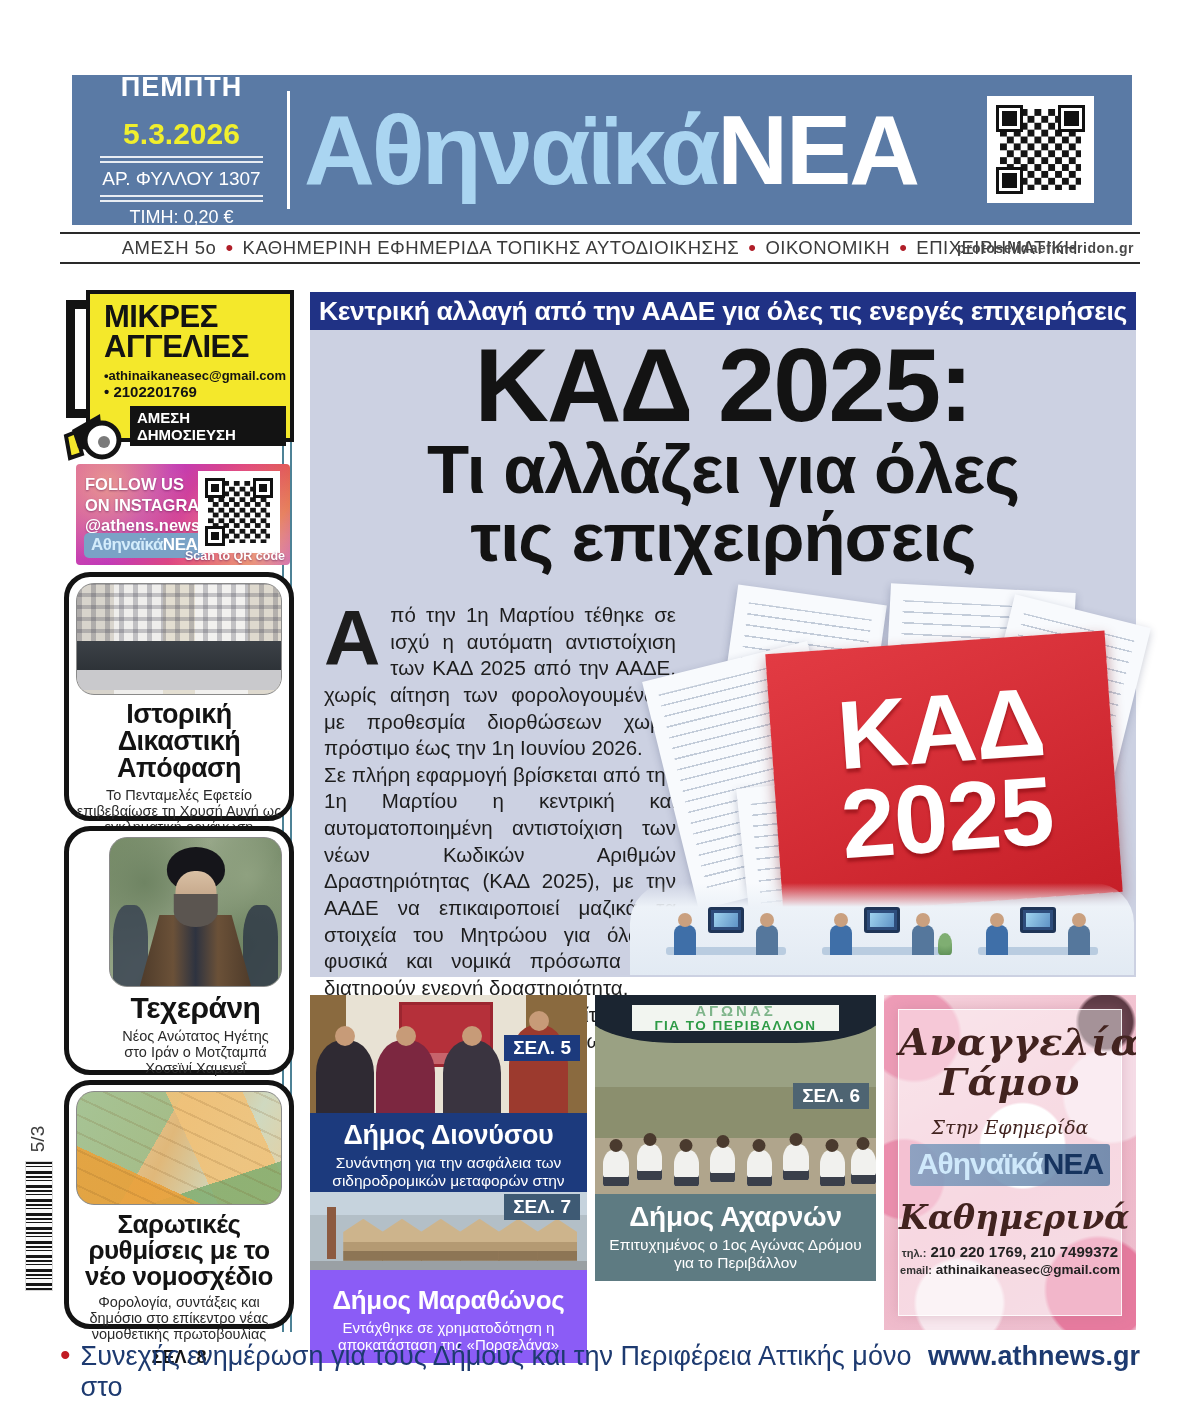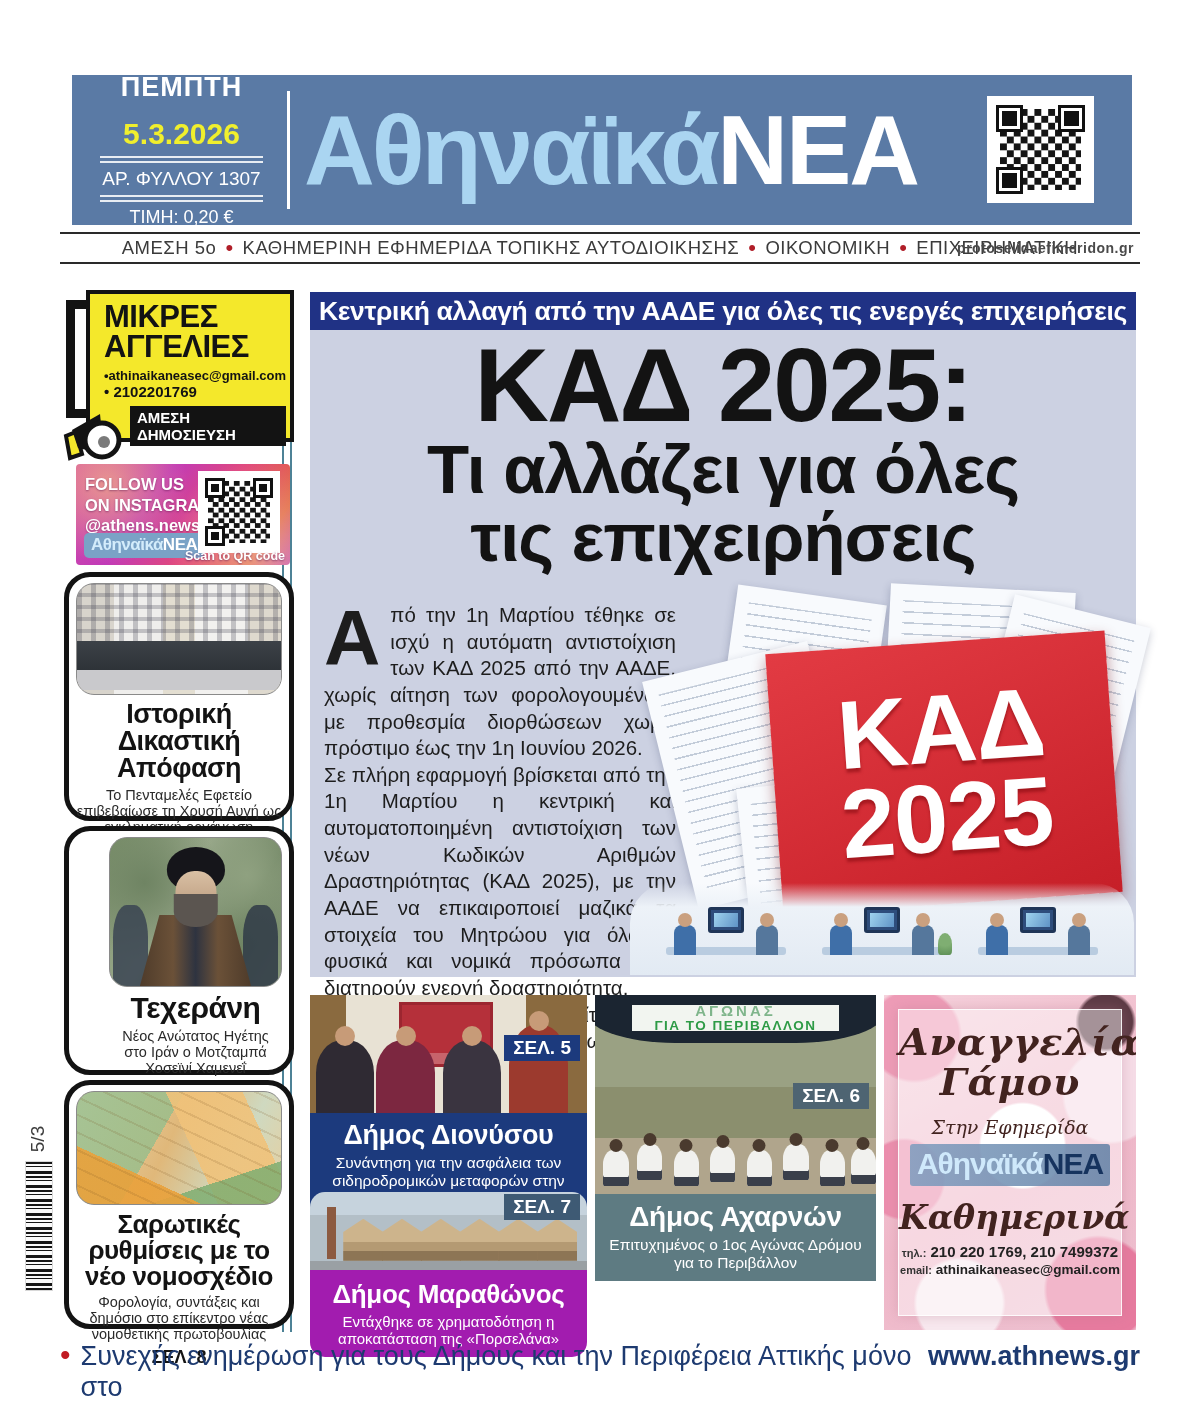--- a/index.html
+++ b/index.html
@@ -152,27 +152,27 @@
      background:#b5303a; box-shadow:inset 0 0 0 3px #9c2630,
      inset 0 -14px 0 rgba(255,255,255,.25); }
   .dion .fig { position:absolute; bottom:0; width:21%; height:62%; border-radius:45% 45% 0 0; }
   .dion .f1 { left:2%; background:#2f2a33; } .dion .f2 { left:24%; background:#7c2740; }
   .dion .f3 { left:48%; background:#3a3440; } .dion .f4 { left:72%; background:#9c3a2e; height:75%; }
   .dion .fig::before { content:""; position:absolute; left:50%; top:-14px; transform:translateX(-50%); width:20px; height:20px; border-radius:50%; background:#c79b78; }
   .dion .sel-badge { background:#1c3a7d; bottom:52px; }
   .dion .nb-caption { background:#1c3a7d; }
   .dion .nb-title { font-size:27px; } .dion .nb-sub { font-size:15.5px; }
 
-  .mara { left:310px; top:1192px; width:277px;border-radius:15px; }
+  .mara { left:310px; top:1192px; width:277px; }
   .mara .nb-photo { height:78px; background:linear-gradient(#c6d3dd 0 30%, #b3bfc7 30%); }
   .house { position:absolute; bottom:12%; width:40px; height:42px; background:linear-gradient(#cdb48c 55%, #b49a73 55%); clip-path:polygon(0 32%, 50% 0, 100% 32%, 100% 100%, 0 100%); box-shadow:inset 0 -10px 0 rgba(70,50,30,.35); }
   .mara .road { position:absolute; left:0; right:0; bottom:0; height:12%; background:#9aa0a4; }
   .mara .chimney { position:absolute; left:6%; bottom:14%; width:9px; height:52px; background:#8c5a40; }
   .mara .sel-badge { background:#3e5a74; bottom:50px; }
-  .mara .nb-caption { background:#a21caf; padding-top:9px; }
+  .mara .nb-caption { background:#8b5cf6; padding-top:15px; }
   .mara .nb-title { font-size:26px; } .mara .nb-sub { font-size:15px; }
 
   .acha { left:595px; top:995px; width:281px; }
   .acha .nb-photo { height:199px; background:linear-gradient(#9aa183 0 46%, #8b8f6e 46% 72%, #b0a58c 72%); }
   .acha .arch { position:absolute; left:-4%; top:0; width:108%; height:24%; background:#1b2531; border-radius:0 0 30% 30%/0 0 70% 70%; }
   .acha .banner { position:absolute; left:13%; top:5%; width:74%; height:13%; background:#f2f5f0; display:flex; flex-direction:column; align-items:center; justify-content:center; line-height:1.05; }
   .acha .banner .b1 { color:#7fb58b; font-size:15px; font-weight:bold; letter-spacing:3px; }
   .acha .banner .b2 { color:#2e9b46; font-size:13.5px; font-weight:bold; letter-spacing:1.5px; }
   .acha .kid { position:absolute; bottom:4%; width:9%; height:18%; background:#f1f1ee; border-radius:40% 40% 8% 8%; box-shadow:inset 0 -9px 0 #3a3f4a; }
   .acha .kid::before { content:""; position:absolute; left:50%; top:-11px; transform:translateX(-50%); width:13px; height:13px; border-radius:50%; background:#4a3a2e; }

